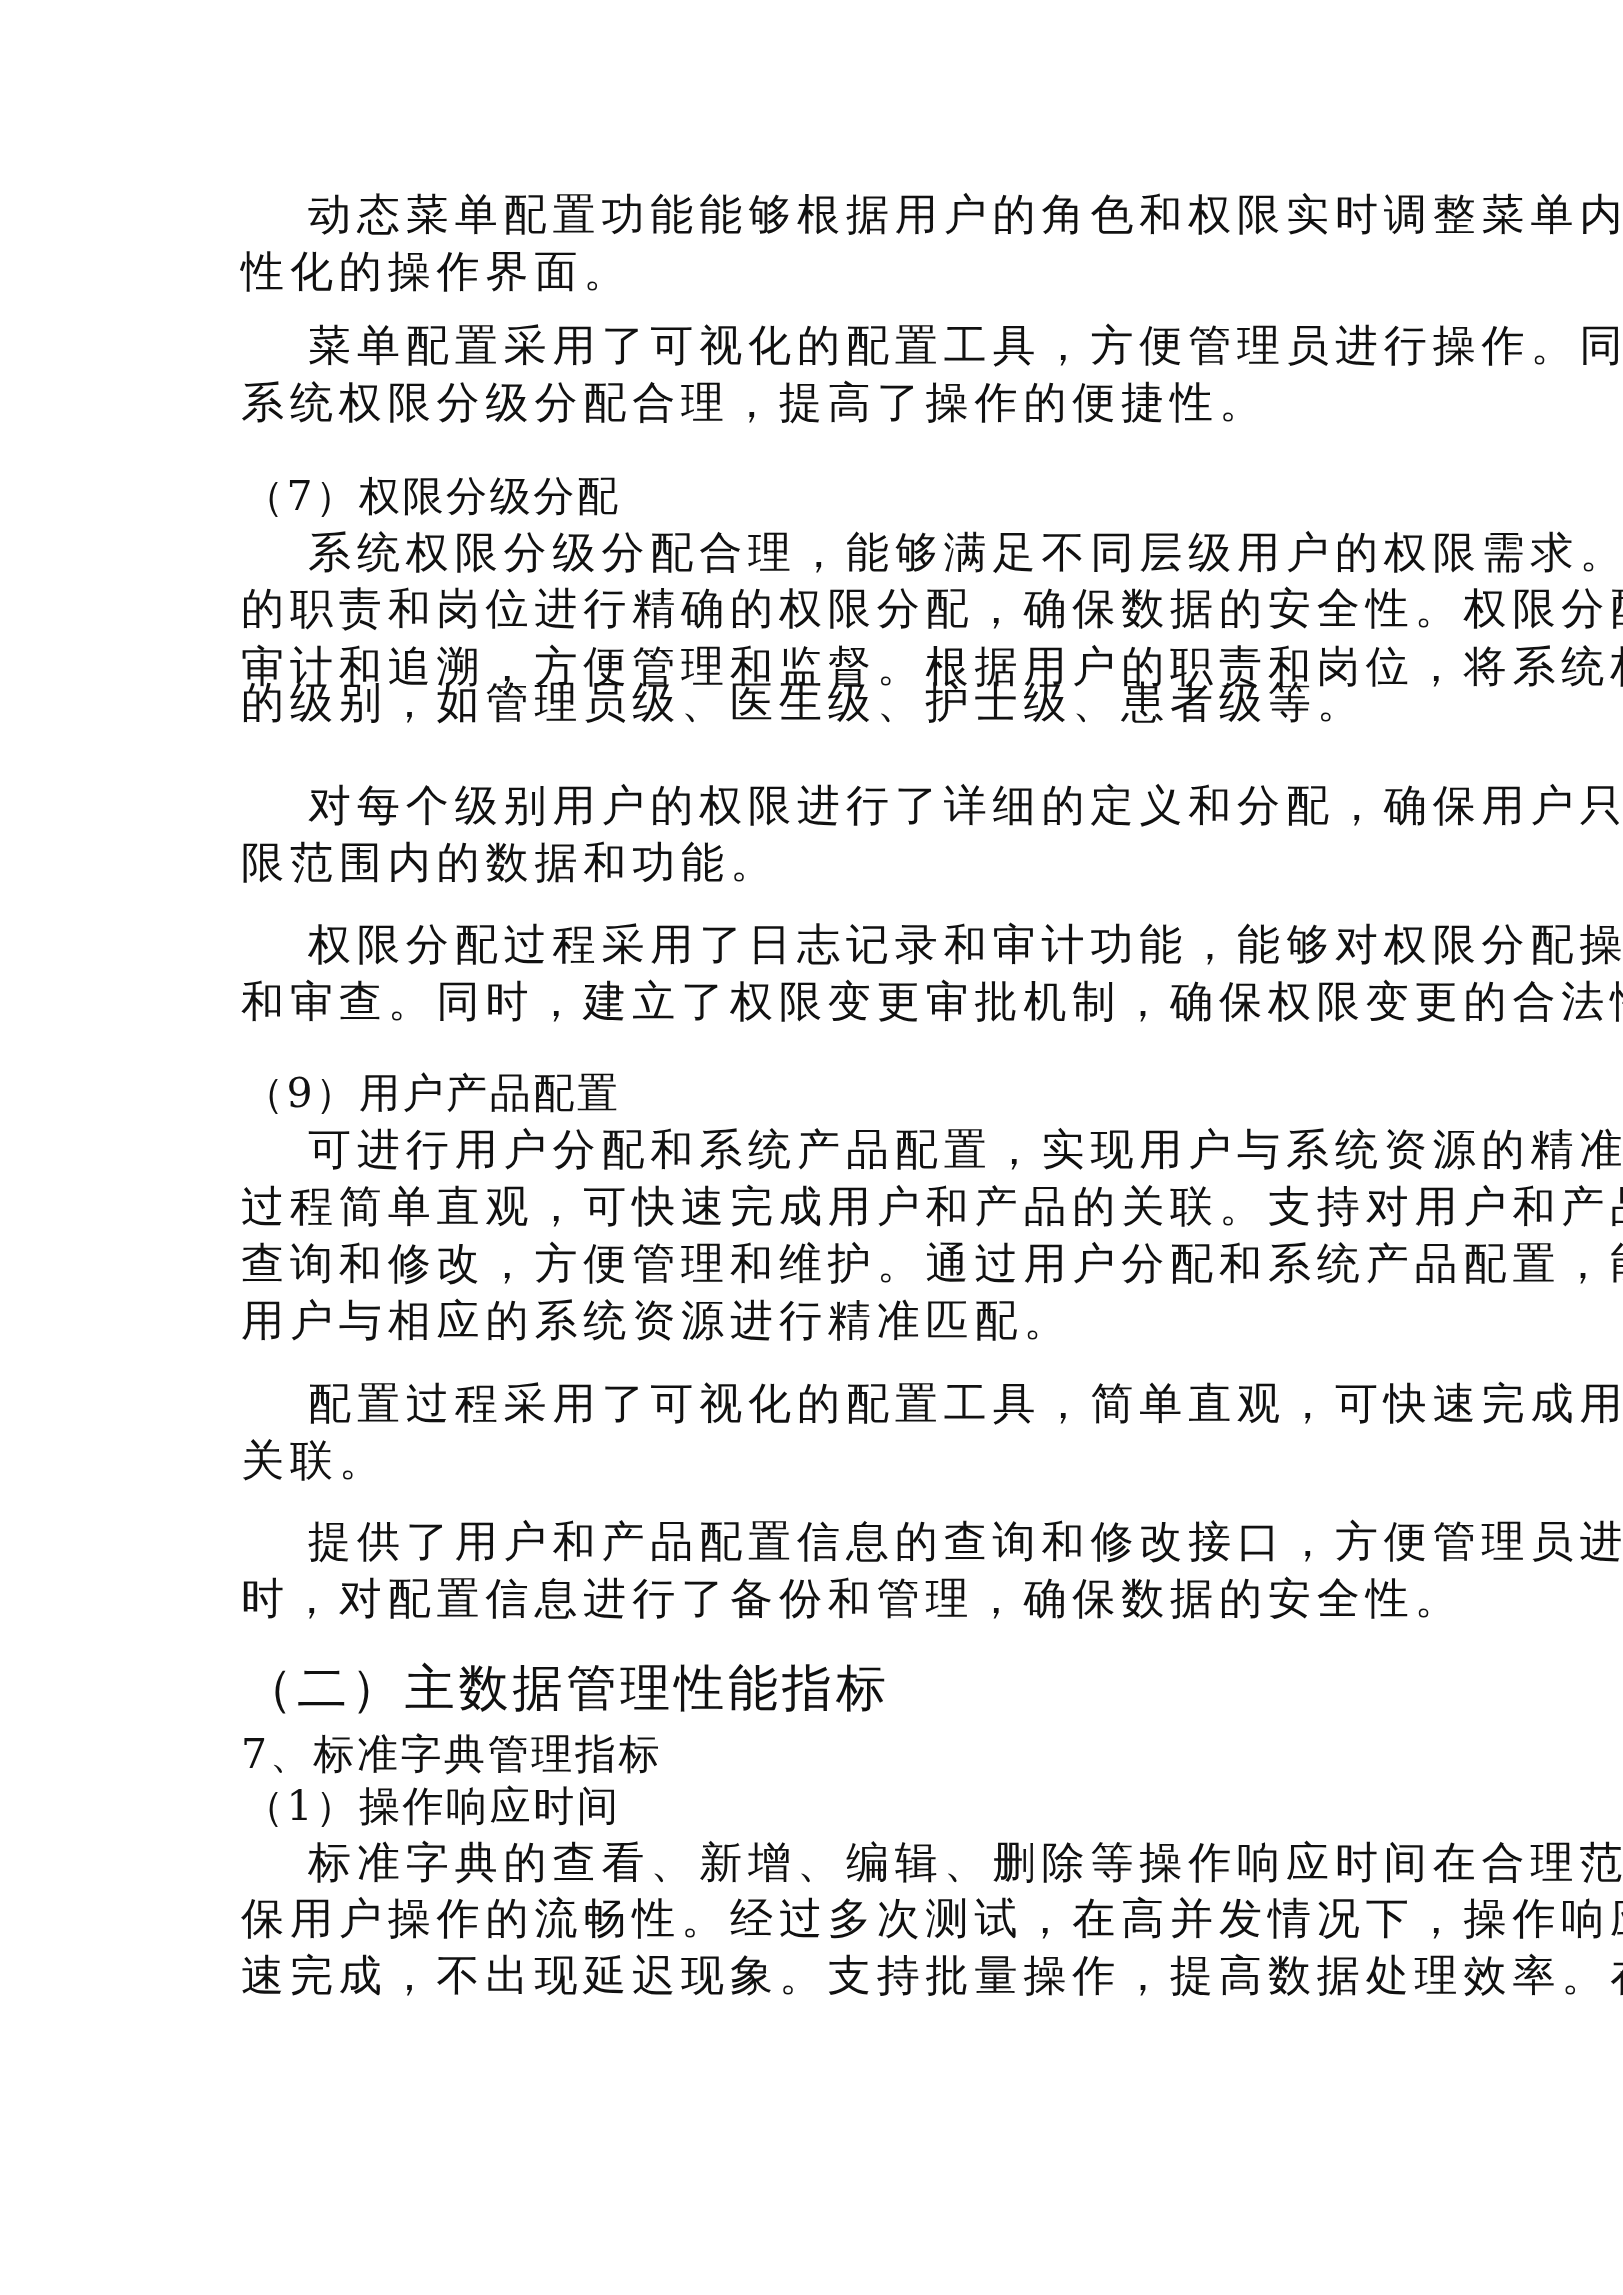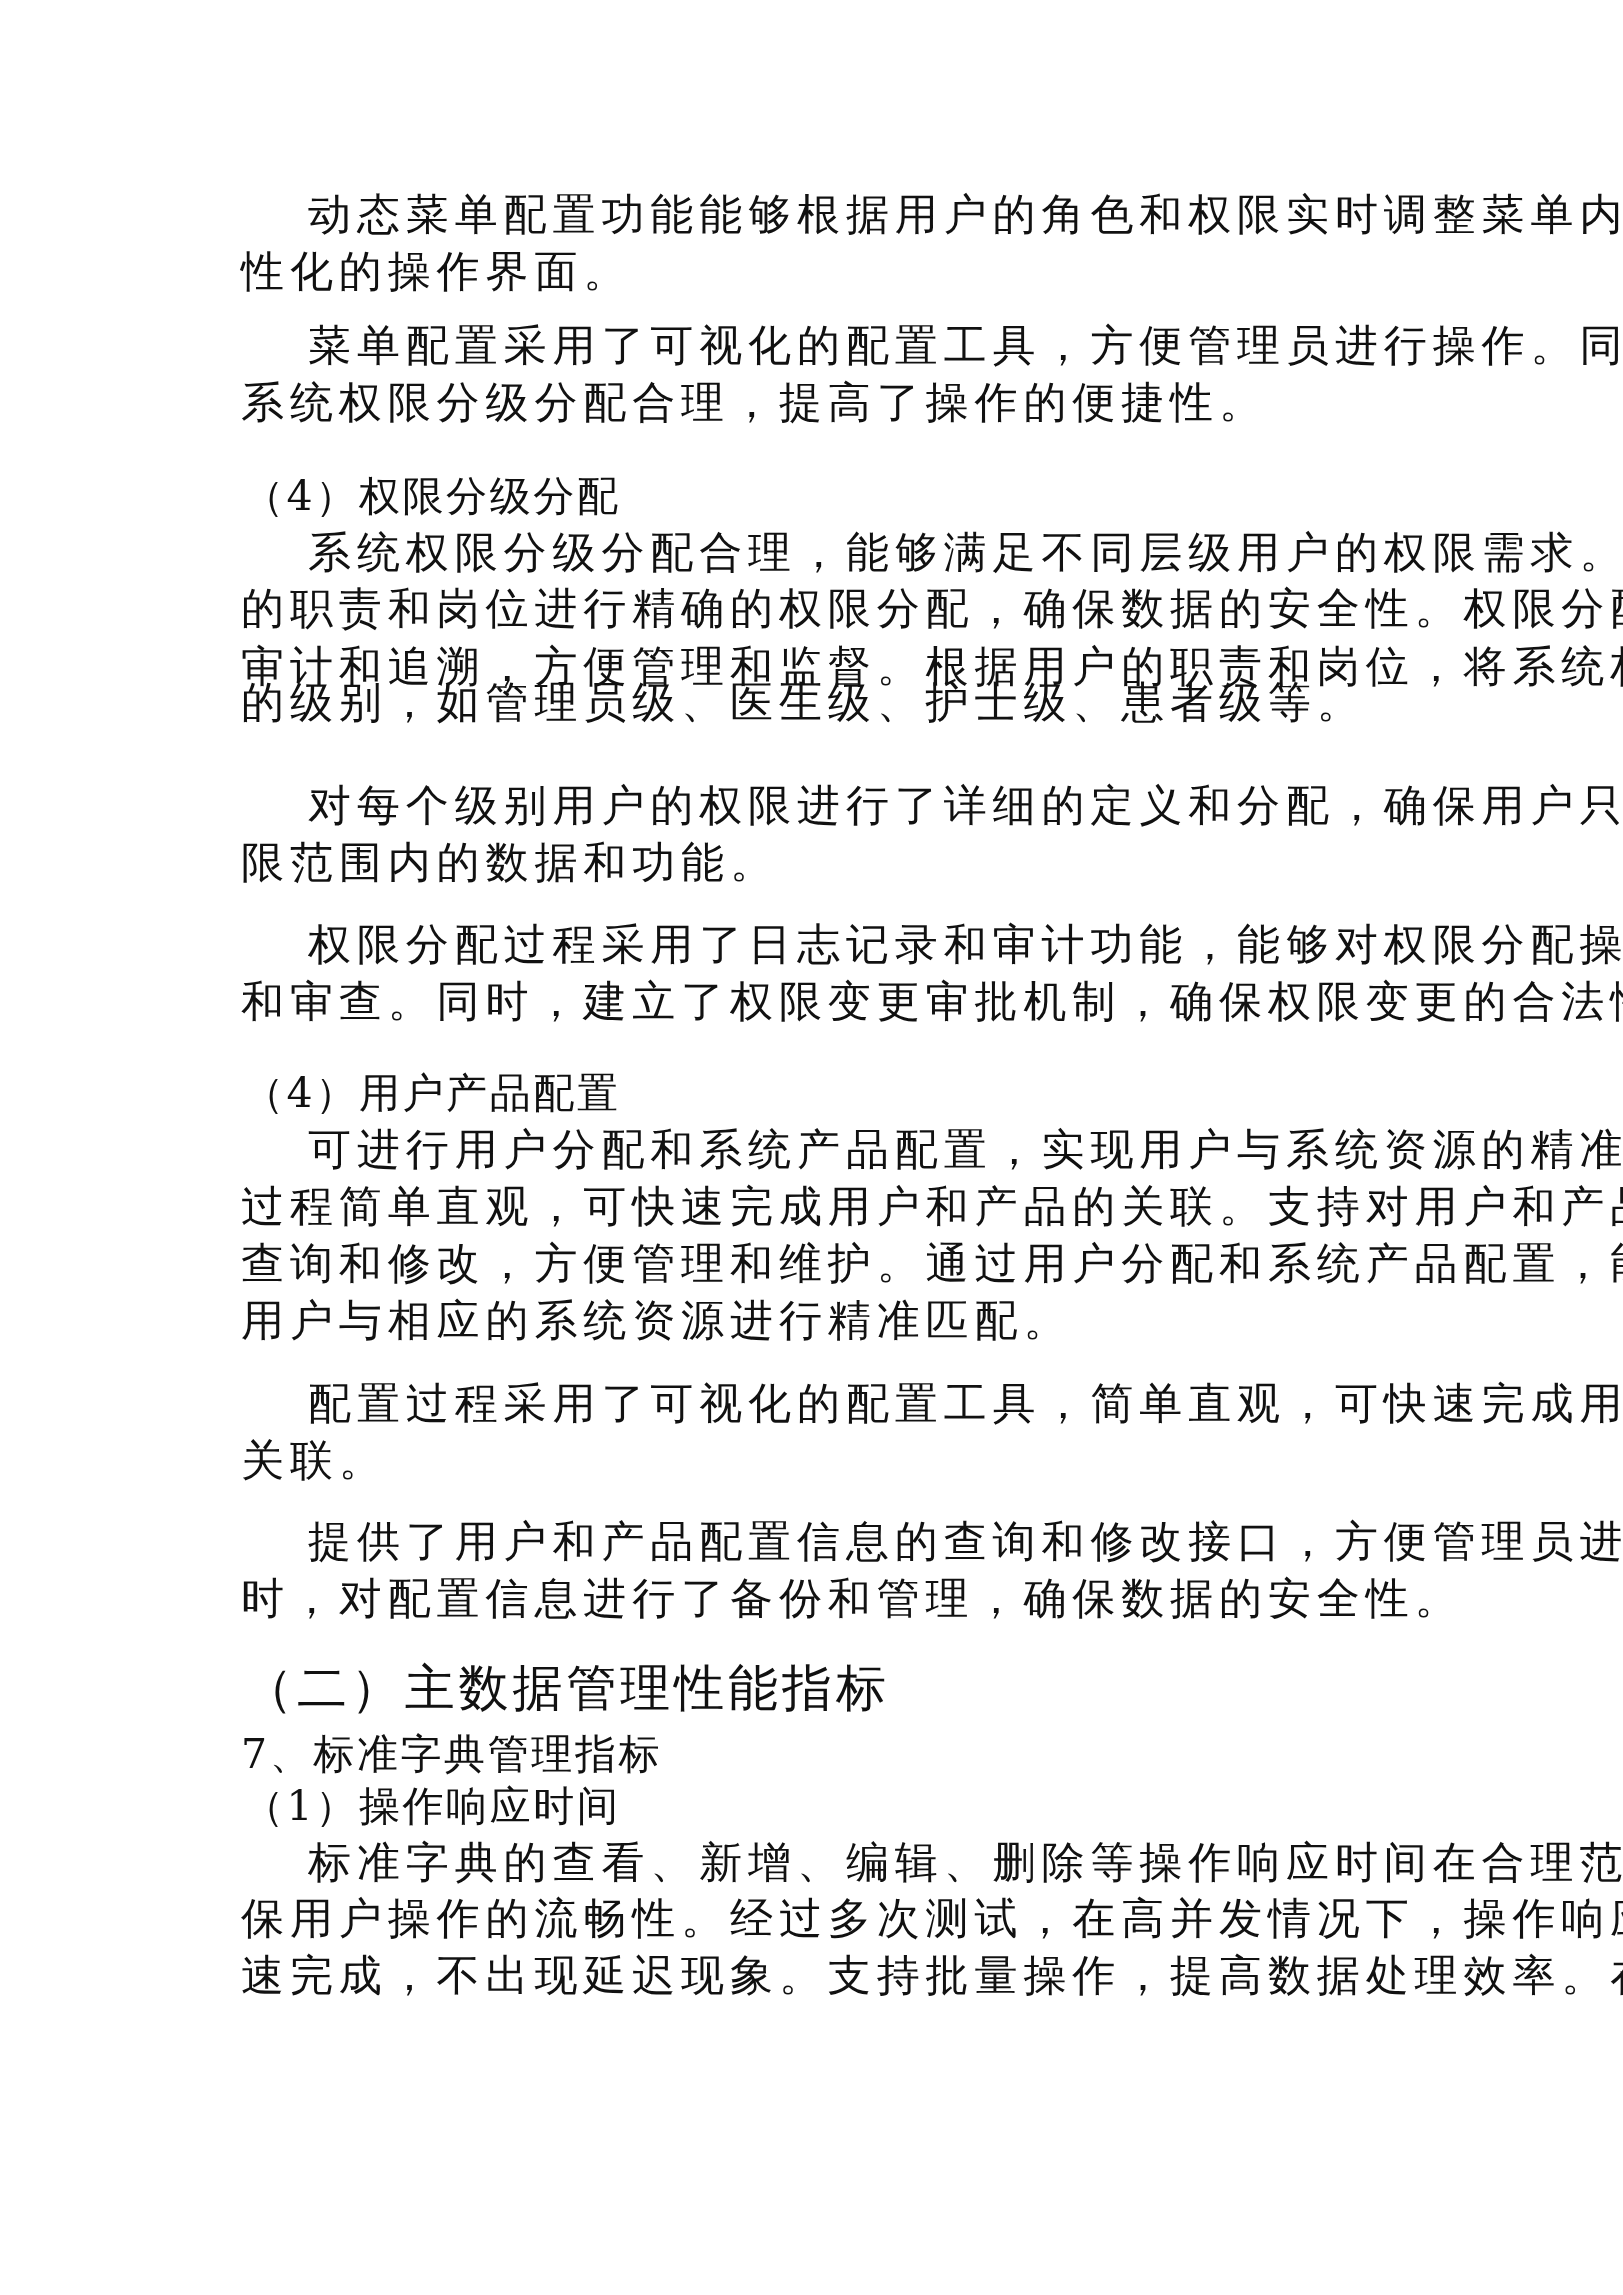--- a/index.html
+++ b/index.html
@@ -15,34 +15,34 @@
 </head>
 <body>
 
 <div>
   <div class="line indent" style="top:188px">动态菜单配置功能能够根据用户的角色和权限实时调整菜单内容，提供个</div>
   <div class="line" style="top:245px">性化的操作界面。</div>
 
   <div class="line indent" style="top:319px">菜单配置采用了可视化的配置工具，方便管理员进行操作。同时，支持菜</div>
   <div class="line" style="top:376px">系统权限分级分配合理，提高了操作的便捷性。</div>
 
-  <div class="line sub" style="top:470px">（4）权限分级分配</div>
+  <div class="line sub" style="top:470px">（7）权限分级分配</div>
 
   <div class="line indent" style="top:526px">系统权限分级分配合理，能够满足不同层级用户的权限需求。可根据用户</div>
   <div class="line" style="top:582px">的职责和岗位进行精确的权限分配，确保数据的安全性。权限分配过程可进行</div>
   <div class="line" style="top:640px">审计和追溯，方便管理和监督。根据用户的职责和岗位，将系统权限分为不同</div>
   <div class="line" style="top:676px">的级别，如管理员级、医生级、护士级、患者级等。</div>
 
   <div class="line indent" style="top:779px">对每个级别用户的权限进行了详细的定义和分配，确保用户只能访问其权</div>
   <div class="line" style="top:836px">限范围内的数据和功能。</div>
 
   <div class="line indent" style="top:918px">权限分配过程采用了日志记录和审计功能，能够对权限分配操作进行追溯</div>
   <div class="line" style="top:975px">和审查。同时，建立了权限变更审批机制，确保权限变更的合法性和安全性。</div>
 
-  <div class="line sub" style="top:1067px">（4）用户产品配置</div>
+  <div class="line sub" style="top:1067px">（9）用户产品配置</div>
 
   <div class="line indent" style="top:1123px">可进行用户分配和系统产品配置，实现用户与系统资源的精准匹配。配置</div>
   <div class="line" style="top:1180px">过程简单直观，可快速完成用户和产品的关联。支持对用户和产品配置信息的</div>
   <div class="line" style="top:1237px">查询和修改，方便管理和维护。通过用户分配和系统产品配置，能够将不同的</div>
   <div class="line" style="top:1294px">用户与相应的系统资源进行精准匹配。</div>
 
   <div class="line indent" style="top:1377px">配置过程采用了可视化的配置工具，简单直观，可快速完成用户和产品的</div>
   <div class="line" style="top:1434px">关联。</div>
 
   <div class="line indent" style="top:1515px">提供了用户和产品配置信息的查询和修改接口，方便管理员进行操作。同</div>

